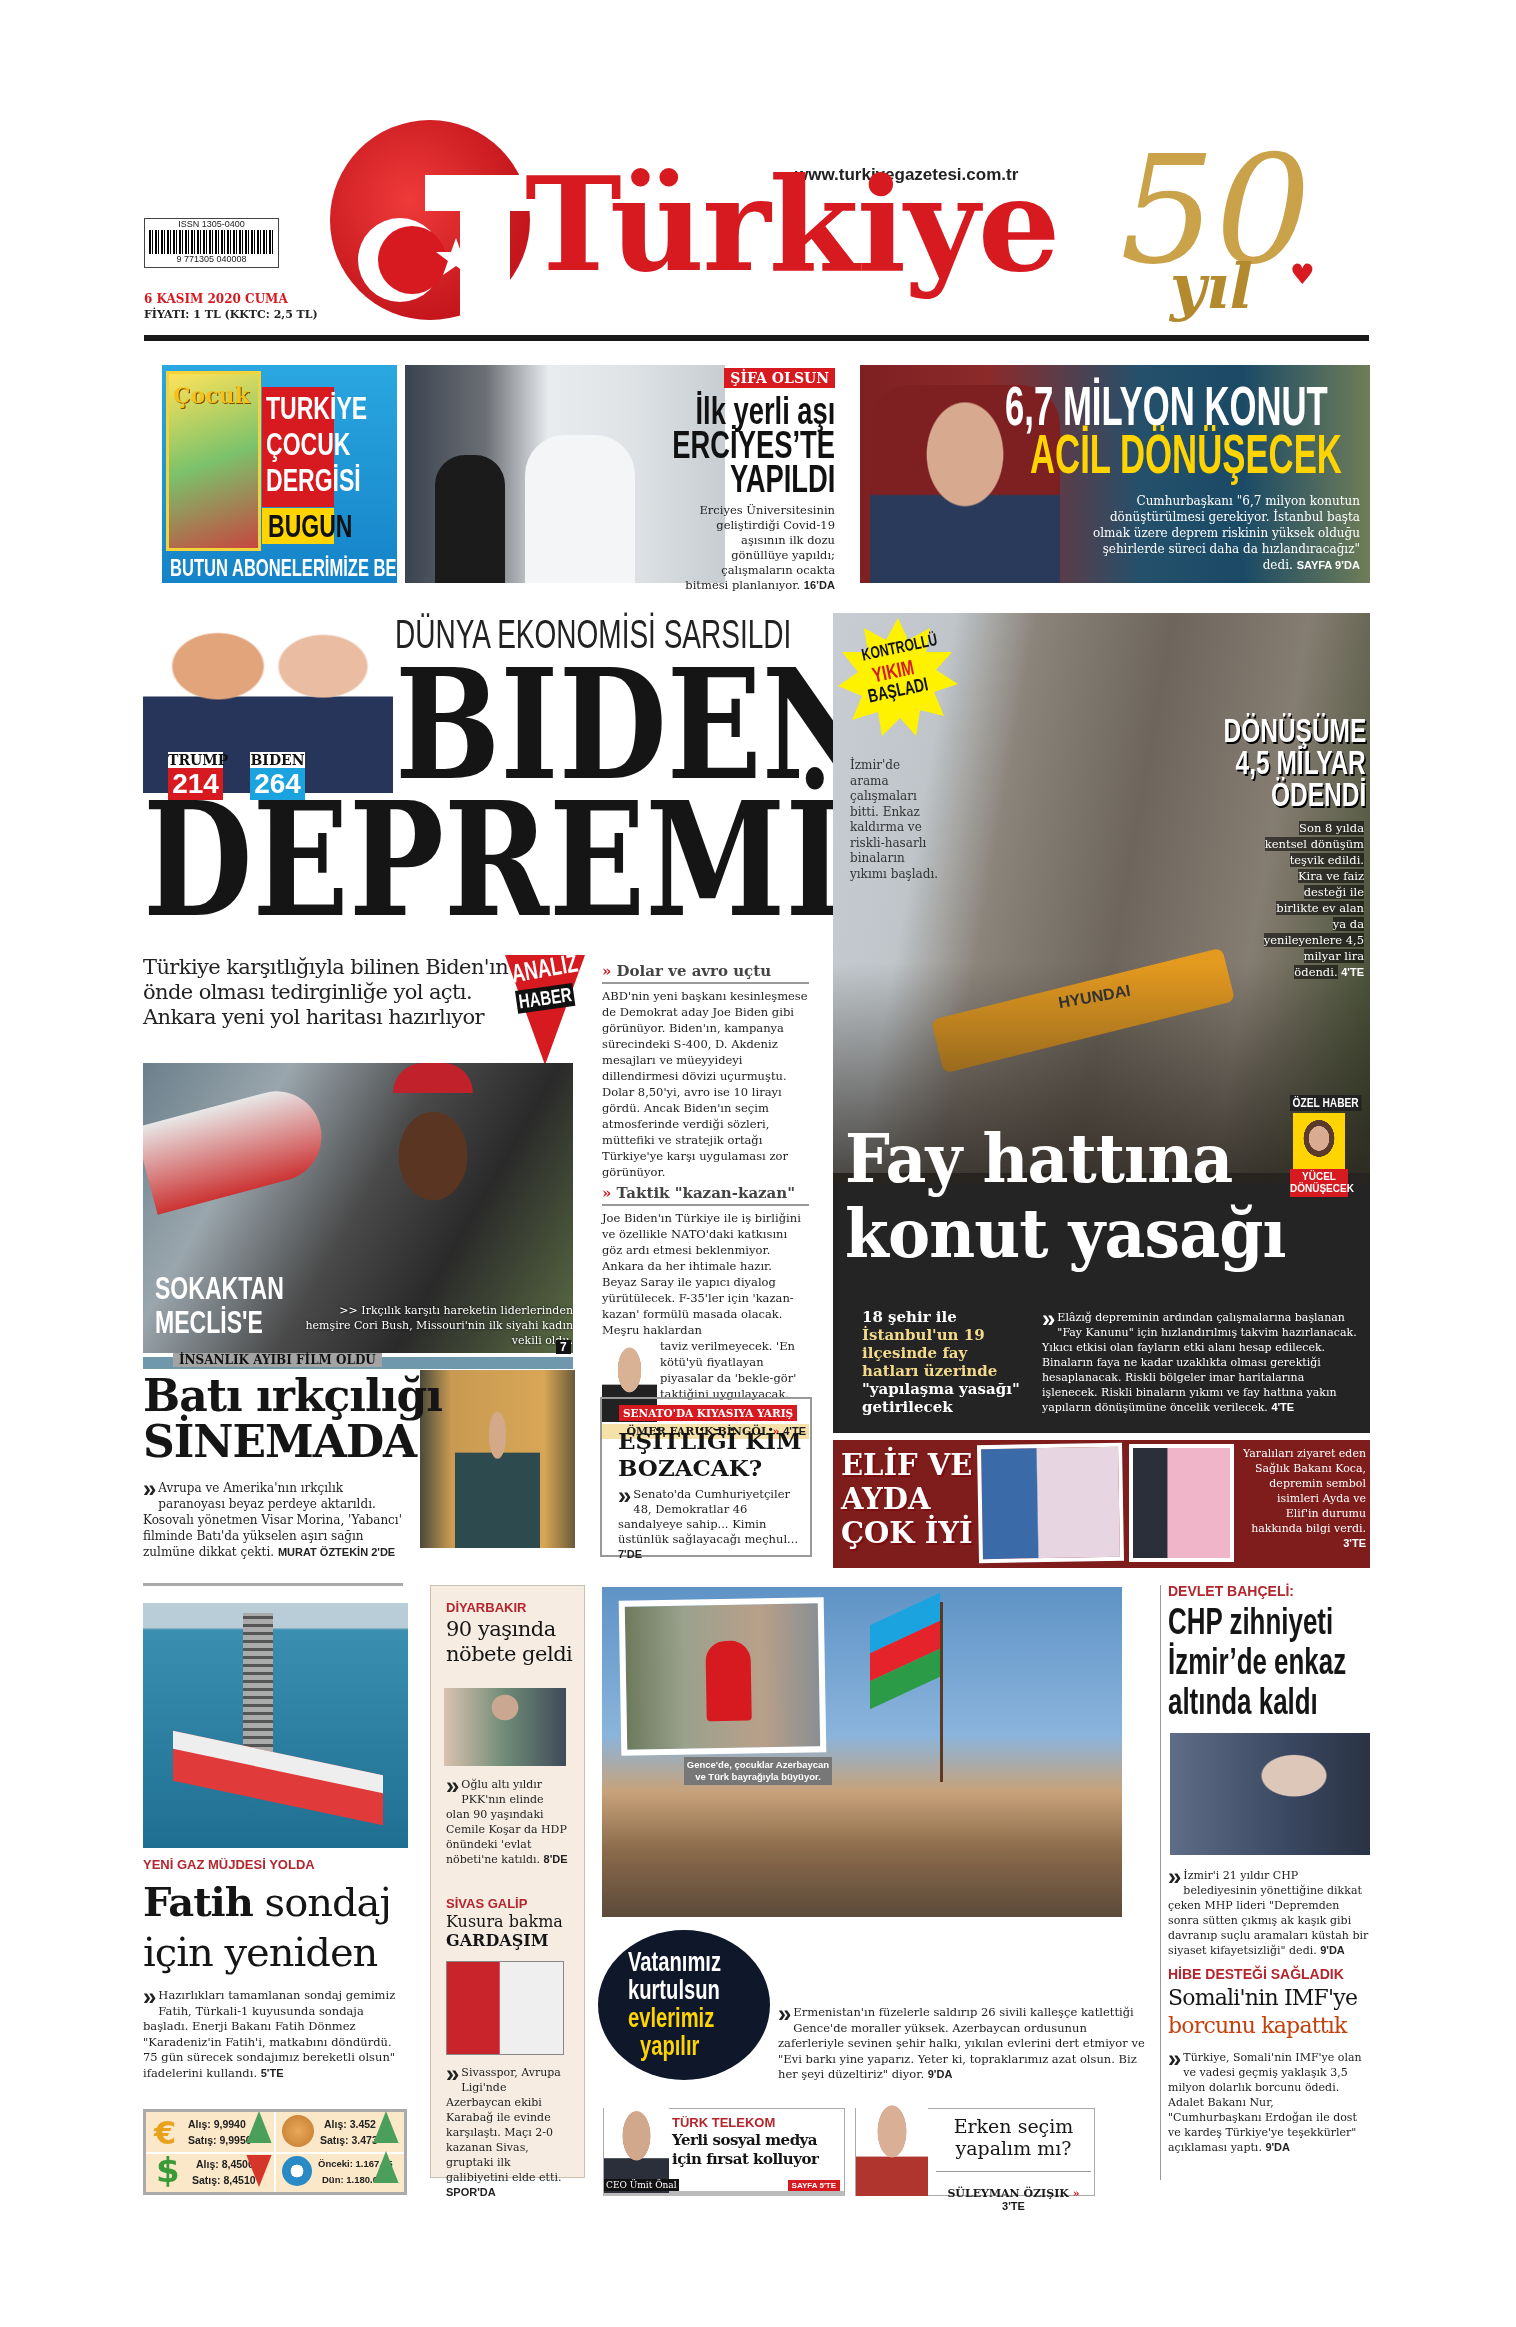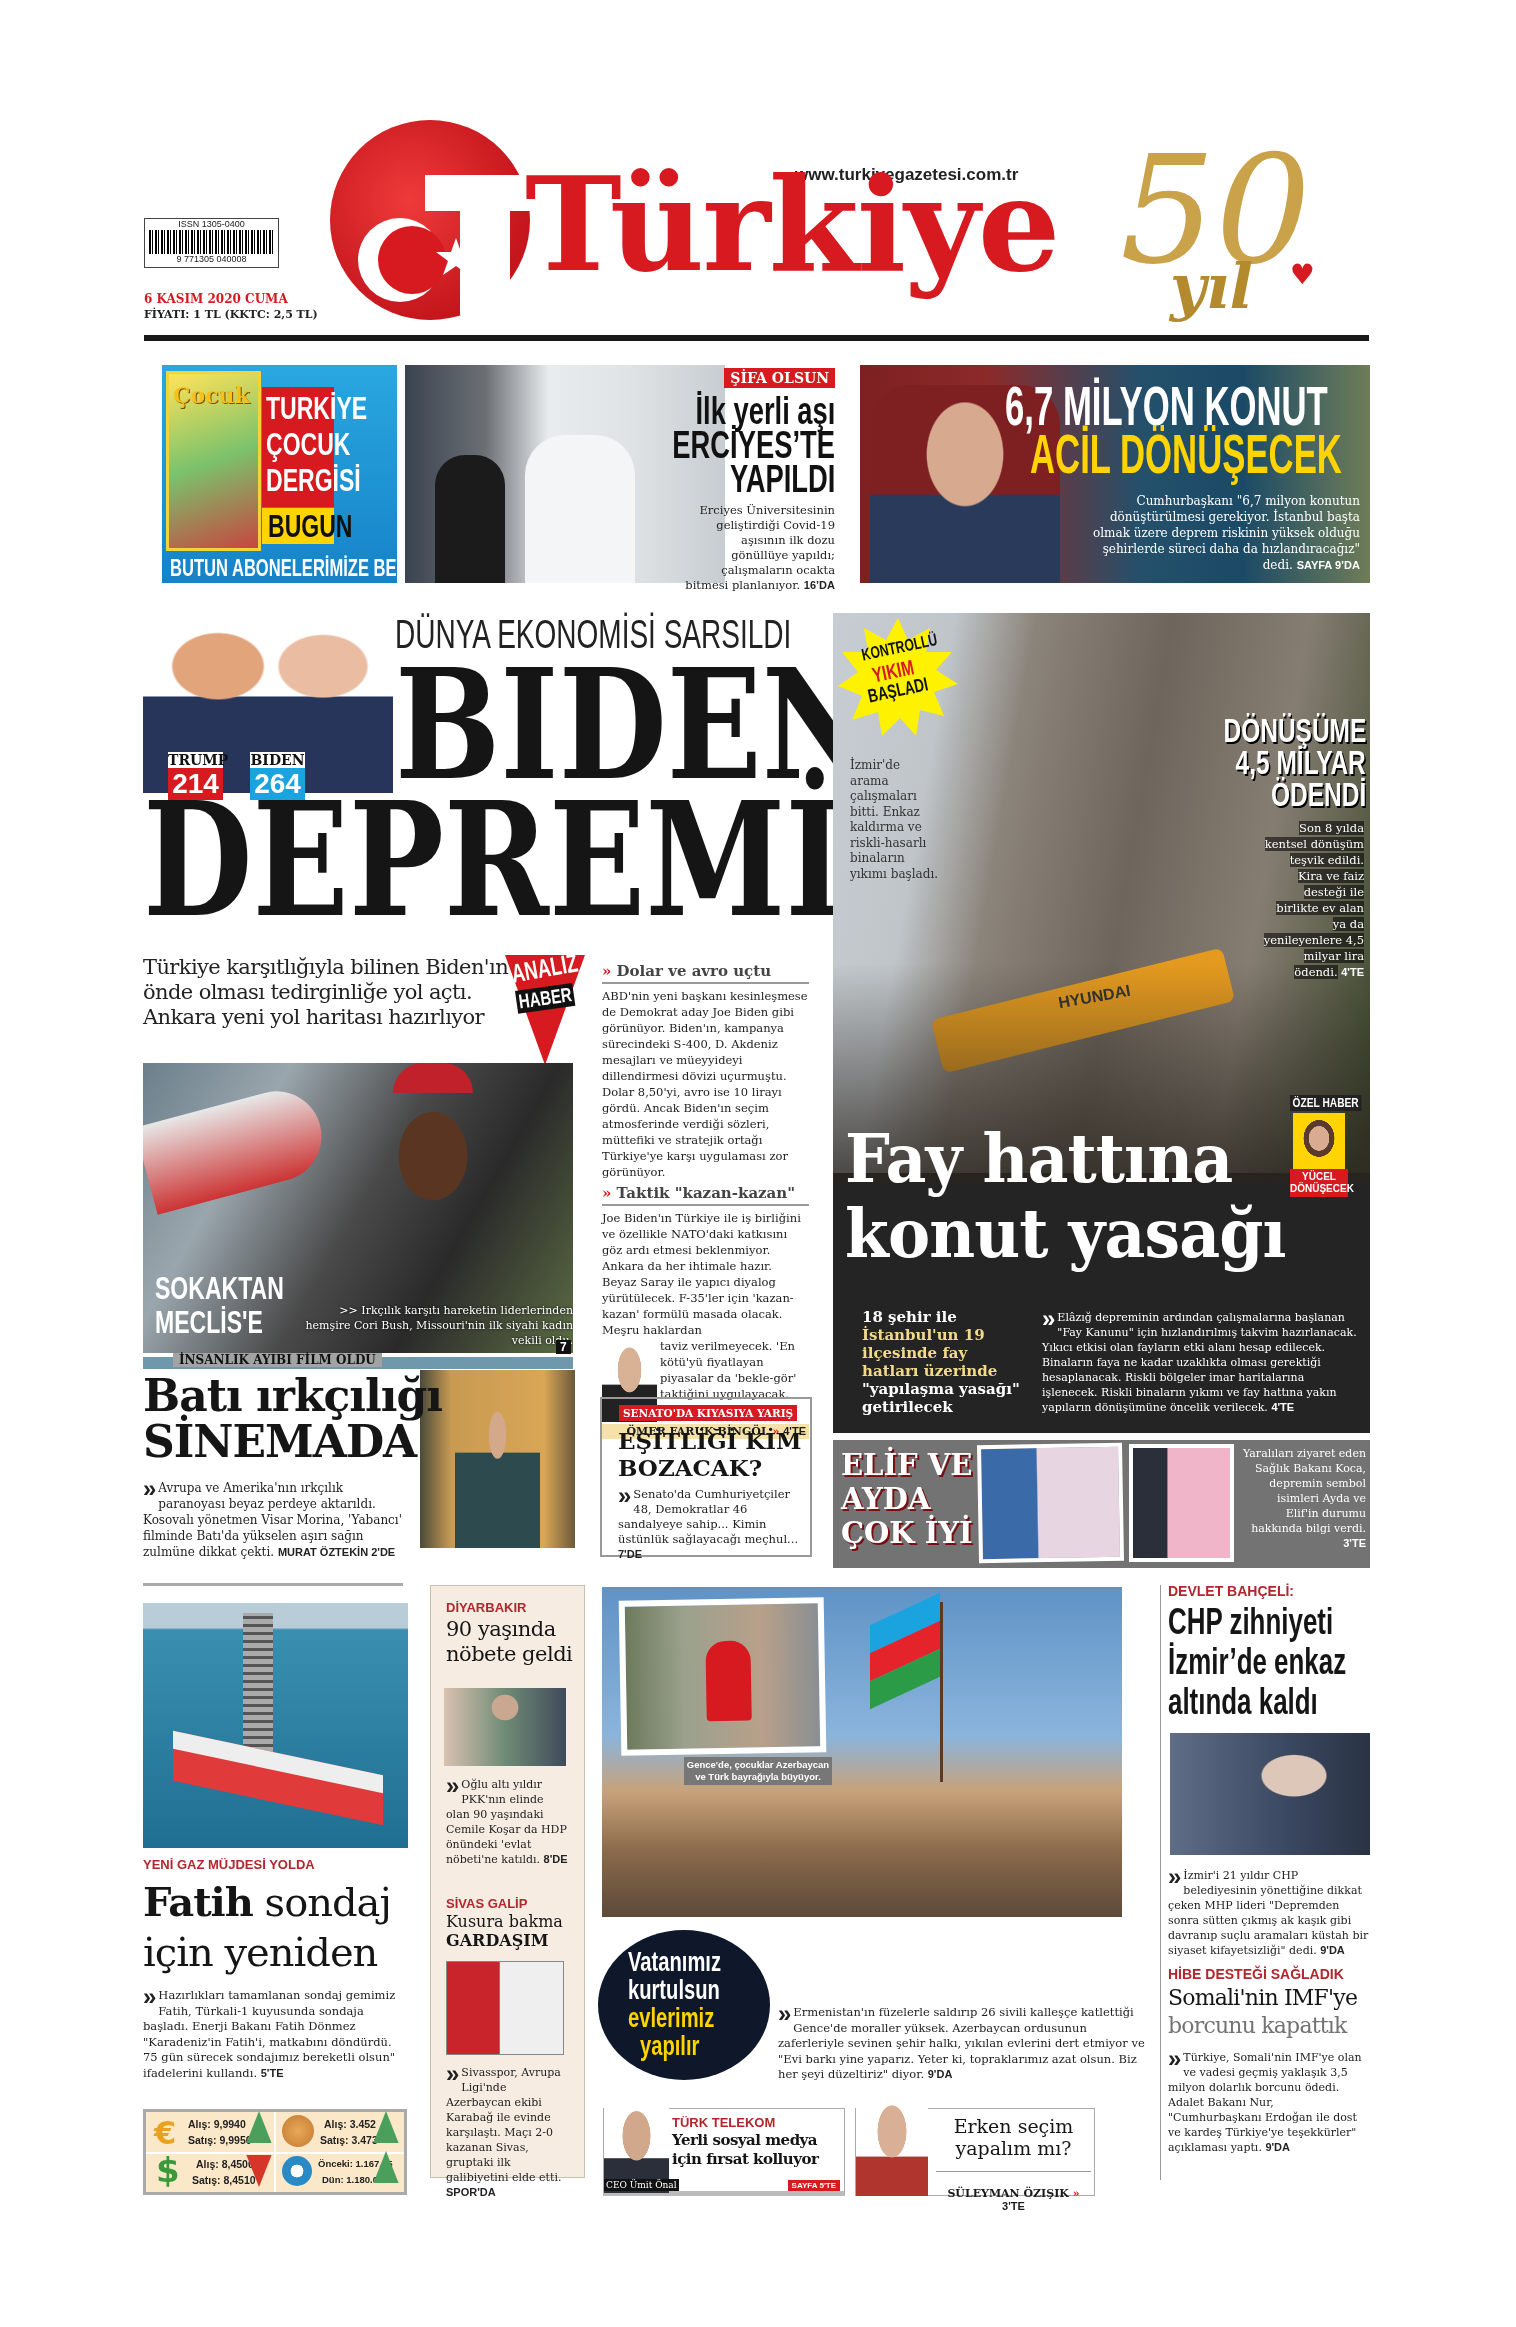--- a/index.html
+++ b/index.html
@@ -191,21 +191,21 @@
 </div>
 <div class="abs" style="left:845px;top:1122px;font-family:'DejaVu Serif',serif;font-weight:bold;font-size:68px;line-height:72px;color:#fff;letter-spacing:-1px;transform:scaleX(.93);transform-origin:left top;white-space:nowrap">Fay hattına</div>
 <div class="abs" style="left:845px;top:1197px;font-family:'DejaVu Serif',serif;font-weight:bold;font-size:68px;line-height:72px;color:#fff;letter-spacing:-1px;transform:scaleX(.93);transform-origin:left top;white-space:nowrap">konut yasağı</div>
 <div class="abs" style="left:862px;top:1308px;width:160px;text-align:left;font-family:'DejaVu Serif',serif;font-weight:bold;font-size:15px;line-height:18px;color:#fff">
   <span>18 şehir ile </span><span style="color:#f3d98a">İstanbul'un 19 ilçesinde fay hatları üzerinde</span><span> "yapılaşma yasağı" getirilecek</span>
 </div>
 <div class="abs body-txt" style="left:1042px;top:1310px;width:320px;font-size:11px;line-height:15px;color:#fff">
   <span class="quote" style="color:#fff">»</span><span>Elâzığ depreminin ardından çalışmalarına başlanan "Fay Kanunu" için hızlandırılmış takvim hazırlanacak. Yıkıcı etkisi olan fayların etki alanı hesap edilecek. Binaların faya ne kadar uzaklıkta olması gerektiği hesaplanacak. Riskli bölgeler imar haritalarına işlenecek. Riskli binaların yıkımı ve fay hattına yakın yapıların dönüşümüne öncelik verilecek.</span> <b class="ref">4'TE</b>
 </div>
 
-<div class="abs" style="left:833px;top:1440px;width:537px;height:128px;background:#737373">
+<div class="abs" style="left:833px;top:1440px;width:537px;height:128px;background:#7f1d1d">
   <div class="abs" style="left:8px;top:8px;font-family:'DejaVu Serif',serif;font-weight:bold;font-size:29px;line-height:34px;color:#fff;text-shadow:2px 2px 0 #7a0d10">ELİF VE</div>
   <div class="abs" style="left:8px;top:42px;font-family:'DejaVu Serif',serif;font-weight:bold;font-size:29px;line-height:34px;color:#fff;text-shadow:2px 2px 0 #7a0d10">AYDA</div>
   <div class="abs" style="left:8px;top:76px;font-family:'DejaVu Serif',serif;font-weight:bold;font-size:29px;line-height:34px;color:#fff;text-shadow:2px 2px 0 #7a0d10">ÇOK İYİ</div>
   <div class="abs" style="left:145px;top:4px;width:145px;height:118px;background:linear-gradient(90deg,#3b6aa8 0 40%,#e8d5e2 41%);border:4px solid #fff;transform:rotate(-1deg)"></div>
   <div class="abs" style="left:296px;top:4px;width:105px;height:118px;background:linear-gradient(90deg,#2b2f3a 0 35%,#f0b5c9 36%);border:4px solid #fff"></div>
   <div class="abs body-txt" style="left:408px;top:6px;width:125px;text-align:right;color:#fff;font-size:11px;line-height:15px">
     <span>Yaralıları ziyaret eden Sağlık Bakanı Koca, depremin sembol isimleri Ayda ve Elif'in durumu hakkında bilgi verdi.</span> <b class="ref">3'TE</b>
   </div>
 </div>
 
@@ -302,16 +302,16 @@
 <div class="abs cond" style="left:1168px;top:1602px;font-size:36px;line-height:40px;color:#151515;transform:scaleX(.72)">CHP zihniyeti</div>
 <div class="abs cond" style="left:1168px;top:1642px;font-size:36px;line-height:40px;color:#151515;transform:scaleX(.72)">İzmir’de enkaz</div>
 <div class="abs cond" style="left:1168px;top:1682px;font-size:36px;line-height:40px;color:#151515;transform:scaleX(.72)">altında kaldı</div>
 <div class="abs" style="left:1170px;top:1733px;width:200px;height:122px;background:radial-gradient(ellipse at 62% 35%,#dcc7b8 0 18%,transparent 19%),linear-gradient(90deg,#5f6d87,#3a4760 60%,#2a3345)"></div>
 <div class="abs body-txt" style="left:1168px;top:1868px;width:202px;font-size:11px;line-height:15px">
   <span class="quote">»</span><span>İzmir'i 21 yıldır CHP belediyesinin yönettiğine dikkat çeken MHP lideri "Depremden sonra sütten çıkmış ak kaşık gibi davranıp suçlu aramaları küstah bir siyaset kifayetsizliği" dedi.</span> <b class="ref">9'DA</b>
 </div>
 
 <div class="abs" style="left:1168px;top:1966px;font-family:'Liberation Sans',sans-serif;font-weight:bold;font-size:14px;color:#b3262d">HİBE DESTEĞİ SAĞLADIK</div>
 <div class="abs" style="left:1168px;top:1984px;font-family:'DejaVu Serif',serif;font-size:22px;line-height:28px;color:#151515;letter-spacing:-.8px;white-space:nowrap">Somali'nin IMF'ye</div>
-<div class="abs" style="left:1168px;top:2012px;font-family:'DejaVu Serif',serif;font-size:22px;line-height:28px;color:#737373;letter-spacing:-.8px;white-space:nowrap">borcunu kapattık</div>
+<div class="abs" style="left:1168px;top:2012px;font-family:'DejaVu Serif',serif;font-size:22px;line-height:28px;color:#c2410c;letter-spacing:-.8px;white-space:nowrap">borcunu kapattık</div>
 <div class="abs body-txt" style="left:1168px;top:2050px;width:202px;font-size:11px;line-height:15px">
   <span class="quote">»</span><span>Türkiye, Somali'nin IMF'ye olan ve vadesi geçmiş yaklaşık 3,5 milyon dolarlık borcunu ödedi. Adalet Bakanı Nur, "Cumhurbaşkanı Erdoğan ile dost ve kardeş Türkiye'ye teşekkürler" açıklaması yaptı.</span> <b class="ref">9'DA</b>
 </div>
 
 </body></html>

